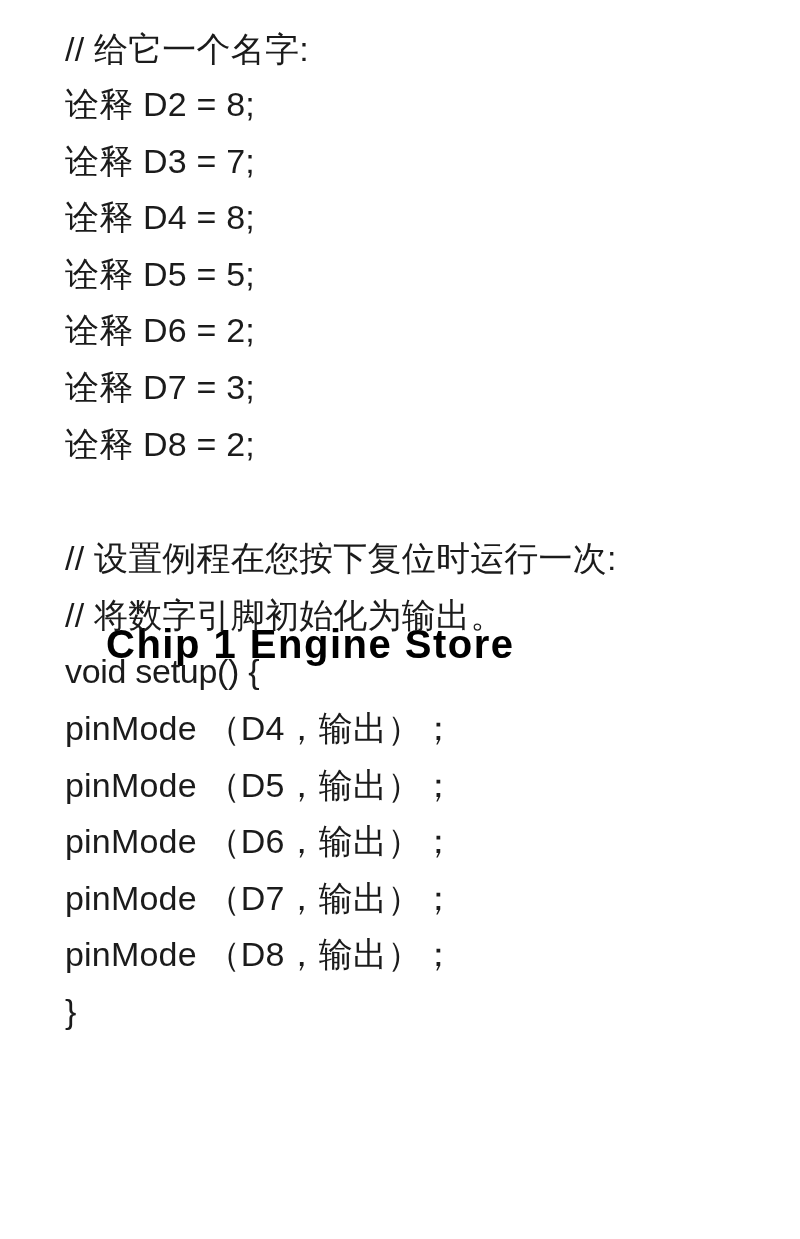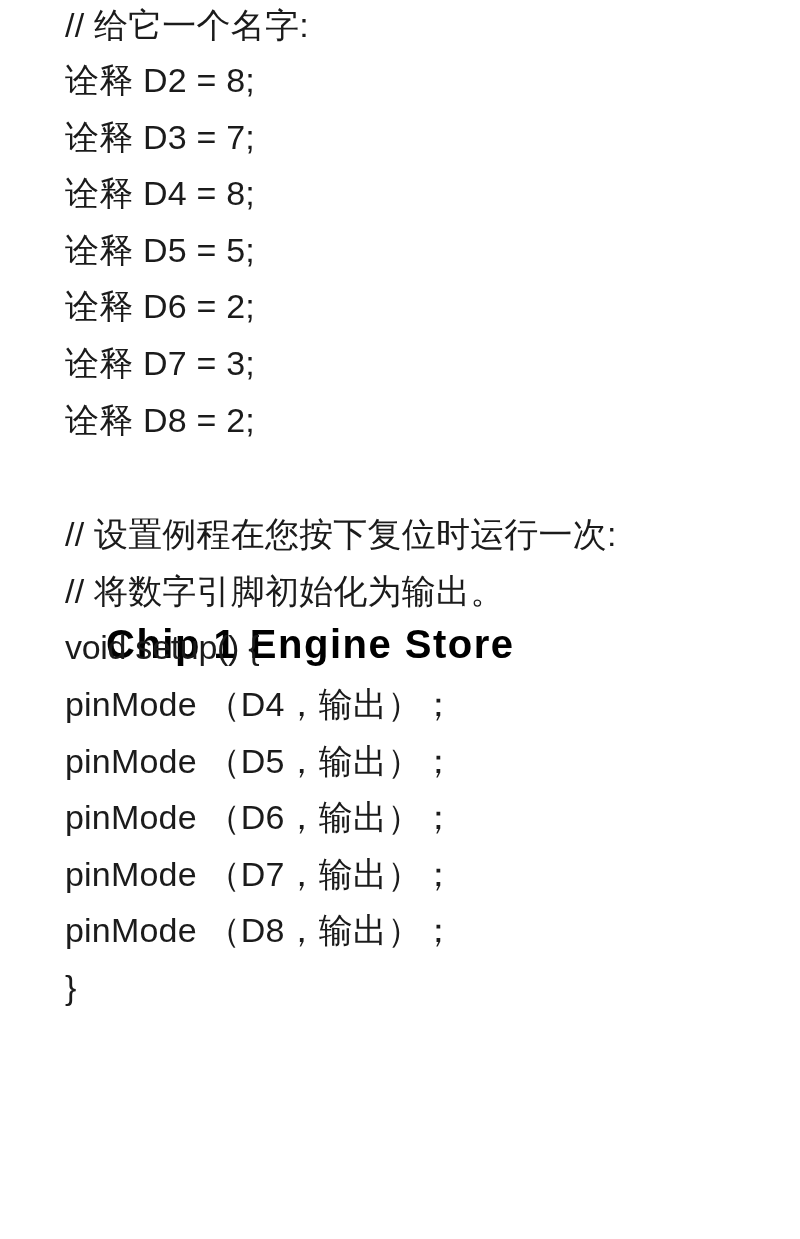--- a/index.html
+++ b/index.html
@@ -51,20 +51,21 @@
     padding-left: 65px;
     font-size: 34px;
     color: #1b1b1b;
     white-space: pre;
     letter-spacing: 0.2px;
   }
   
   .code-line.first {
     height: 52px;
     line-height: 50px;
+    margin-top: 24px;
   }
   
   .code-line.narrow {
     letter-spacing: -0.3px;
   }
   
   .code-line.blank {
     height: 58px;
   }
   

